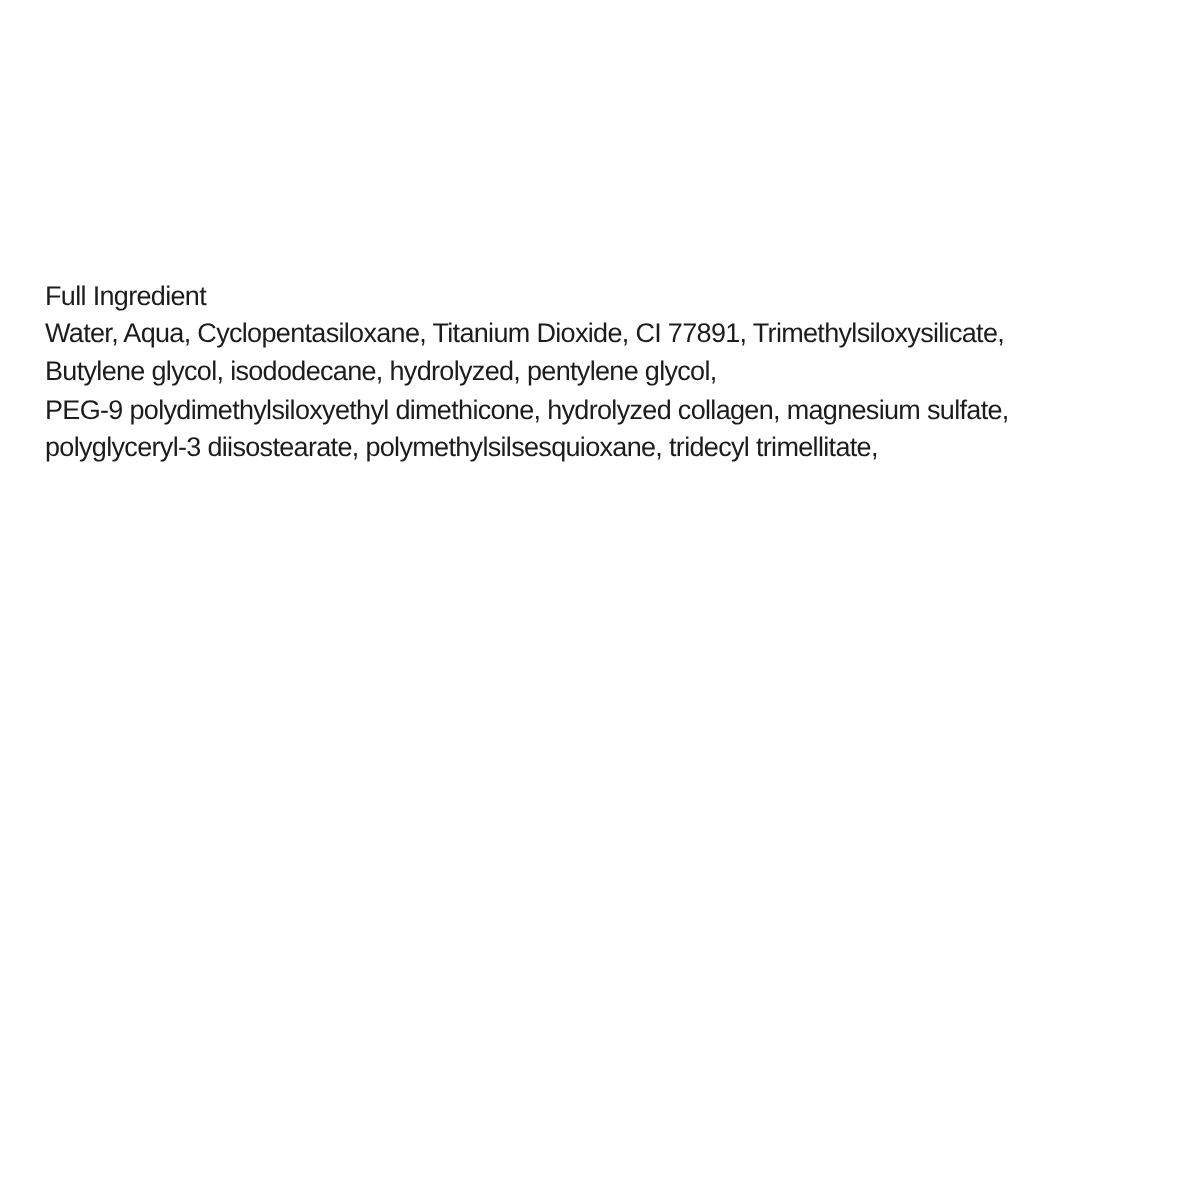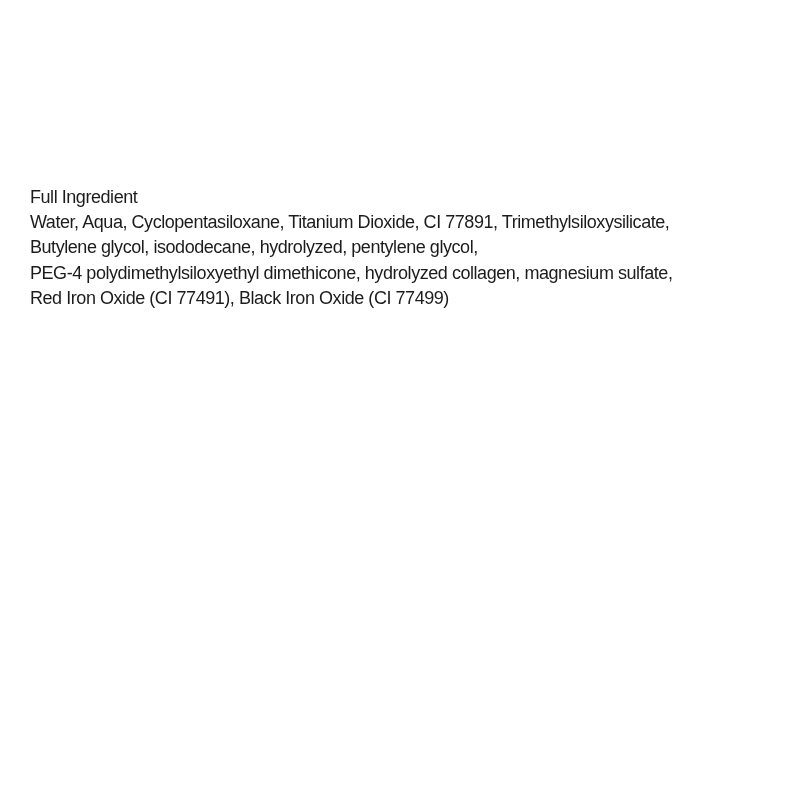--- a/index.html
+++ b/index.html
@@ -32,16 +32,16 @@
   }
 </style>
 </head>
 <body>
 
 <div class="page">
   <div class="ingredients-block">
     <div class="ingredient-line">Full Ingredient</div>
     <div class="ingredient-line">Water, Aqua, Cyclopentasiloxane, Titanium Dioxide, CI 77891, Trimethylsiloxysilicate,</div>
     <div class="ingredient-line">Butylene glycol, isododecane, hydrolyzed, pentylene glycol,</div>
-    <div class="ingredient-line">PEG-4 polydimethylsiloxyethyl dimethicone, hydrolyzed collagen, magnesium sulfate,</div>
-    <div class="ingredient-line">Red Iron Oxide (CI 77491), Black Iron Oxide (CI 77499)</div>
+    <div class="ingredient-line">PEG-9 polydimethylsiloxyethyl dimethicone, hydrolyzed collagen, magnesium sulfate,</div>
+    <div class="ingredient-line">polyglyceryl-3 diisostearate, polymethylsilsesquioxane, tridecyl trimellitate,</div>
   </div>
 </div>
 
 </body></html>

